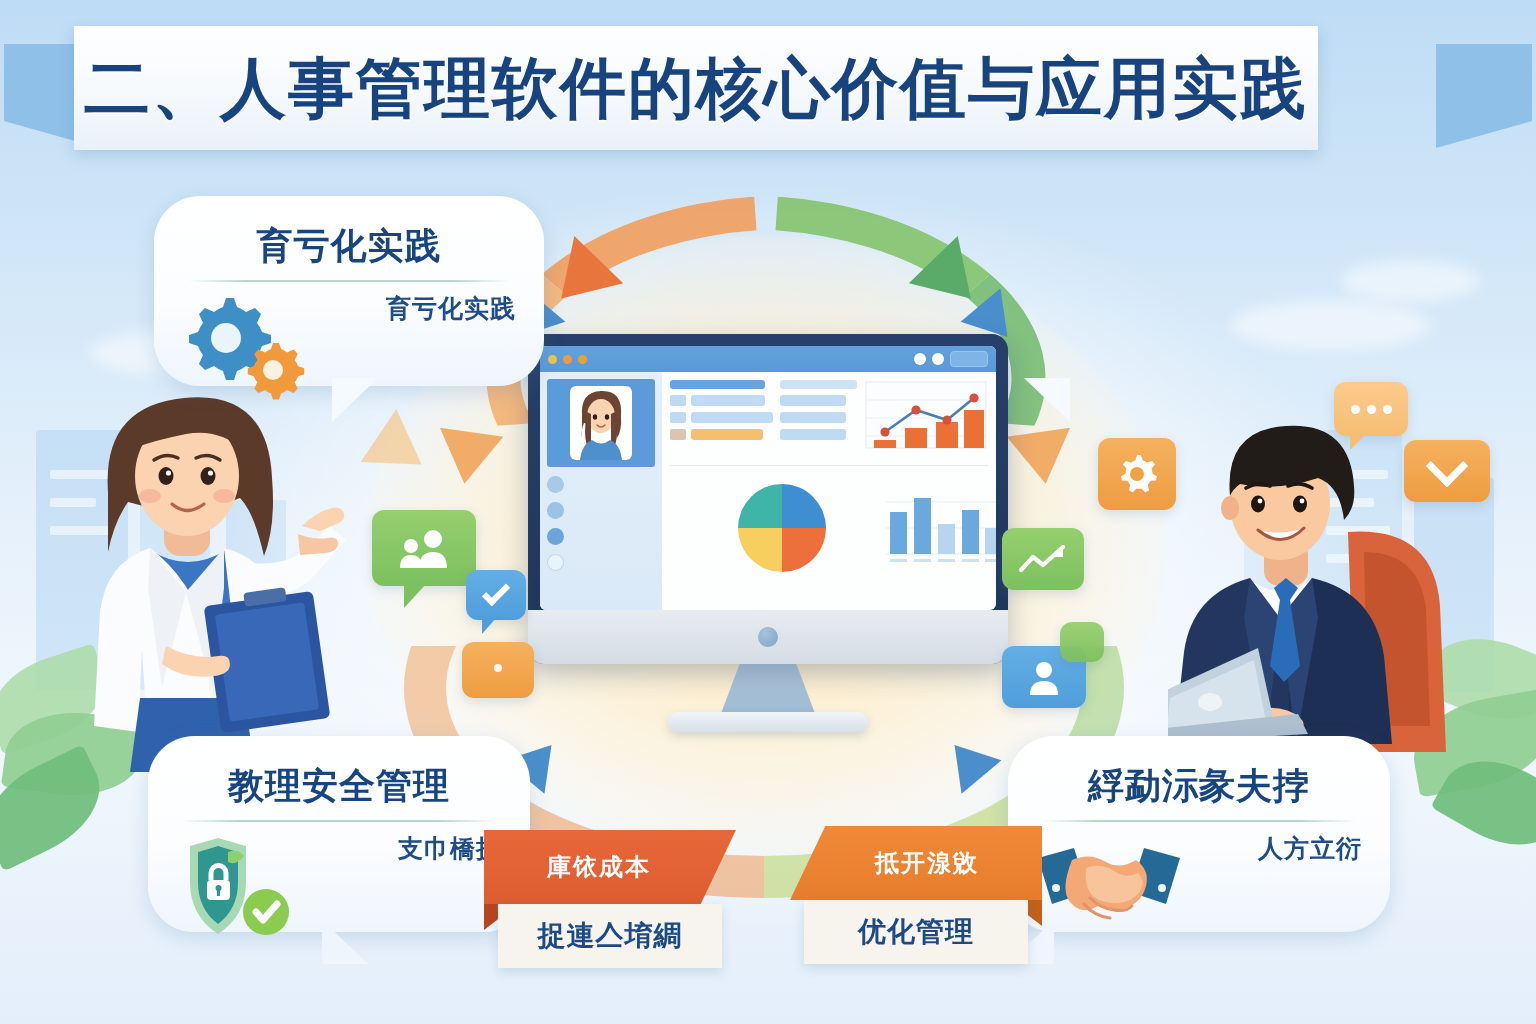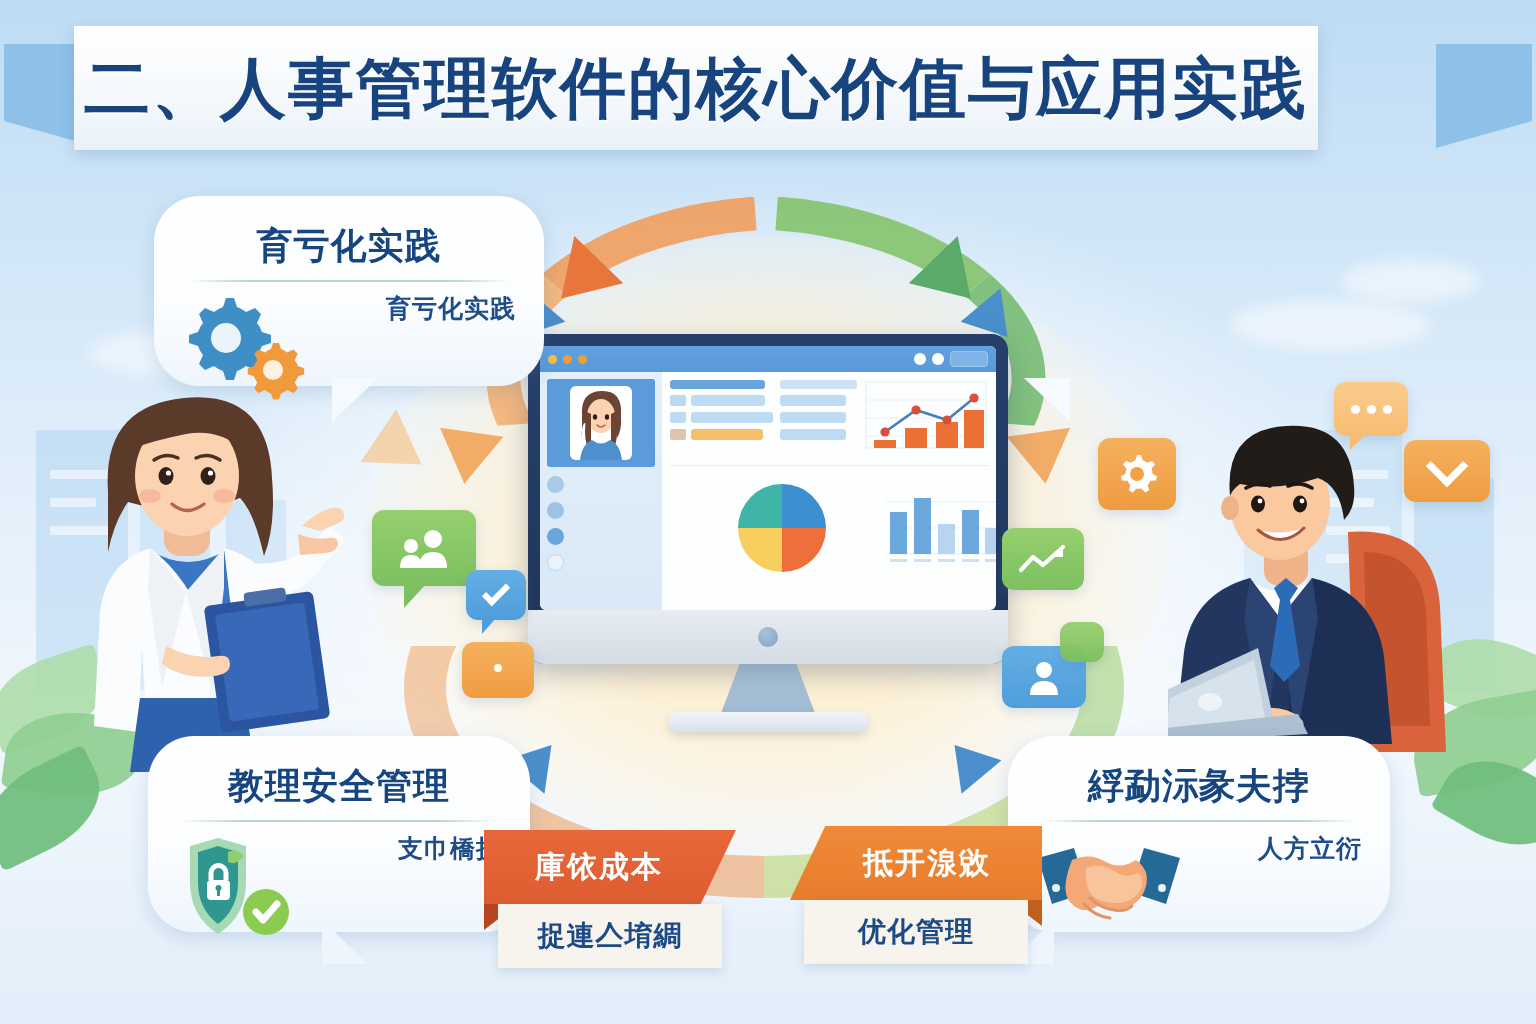--- a/index.html
+++ b/index.html
@@ -160,21 +160,21 @@
   #bub-tl { left:154px; top:196px; width:390px; height:190px; }
   #bub-tr { left:1024px; top:196px; width:356px; height:190px; }
   #bub-bl { left:148px; top:736px; width:382px; height:196px; }
   #bub-br { left:1008px; top:736px; width:382px; height:196px; }
 
   
   .banner { position:absolute; width:252px; }
   .banner .btop {
     position:relative; height:74px;
     display:flex; align-items:center; justify-content:center;
-    color:#fff; font-size:30px; font-weight:bold; letter-spacing:2px;
+    color:#fff; font-size:24px; font-weight:bold; letter-spacing:2px;
     box-shadow:0 3px 8px rgba(150,70,20,.25);
   }
   .banner.left .btop { background:linear-gradient(180deg,#e8673a 0%,#dd5d31 100%);
     clip-path:polygon(0 0,100% 0,86% 100%,0 100%); padding-right:22px; }
   .banner.right .btop { background:linear-gradient(180deg,#f08a38 0%,#e77d2c 100%);
     clip-path:polygon(14% 0,100% 0,100% 100%,0 100%); padding-left:22px; }
   .banner .fold {
     position:absolute; top:74px; width:34px; height:26px;
   }
   .banner.left .fold { left:0; background:#b8451f; clip-path:polygon(0 0,100% 0,0 100%); }

